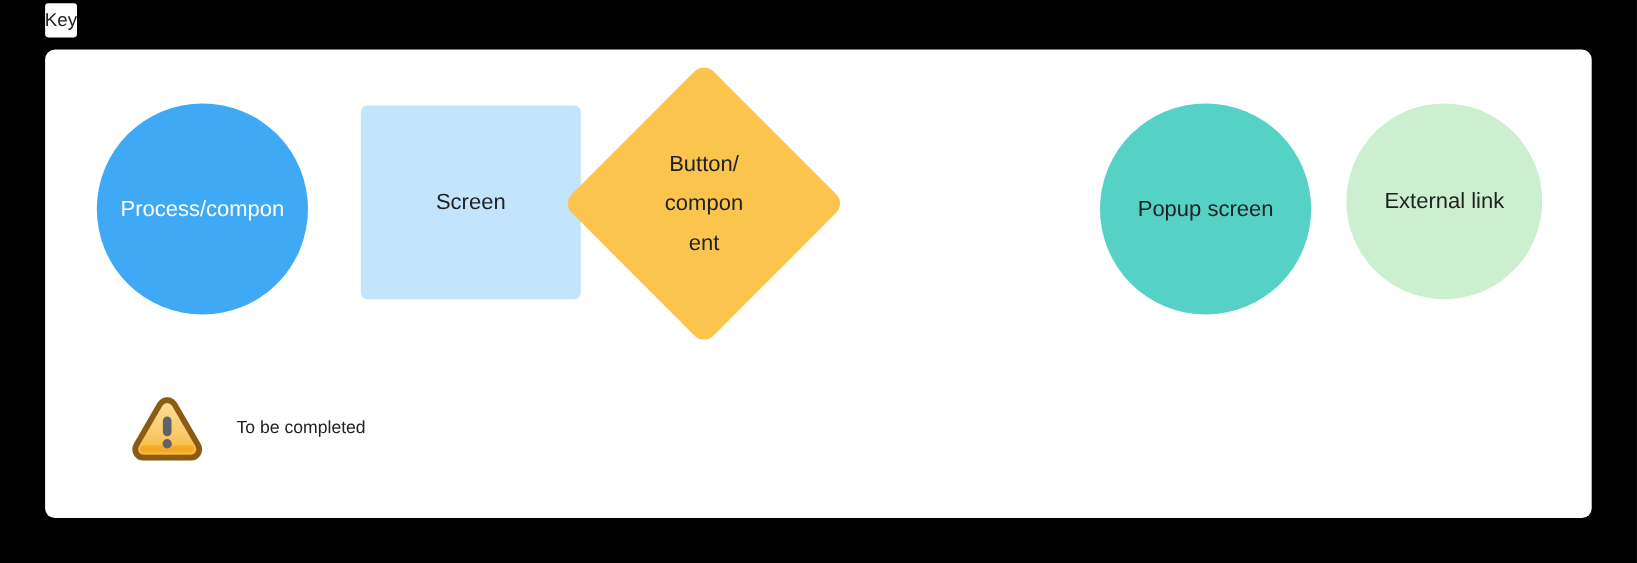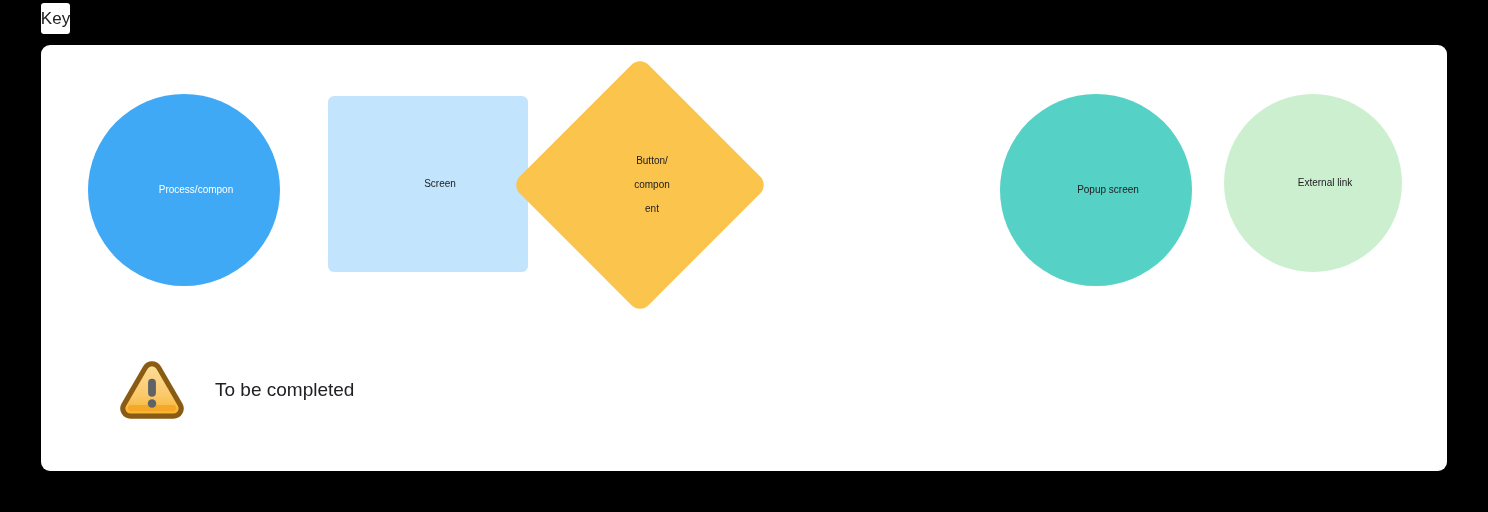--- a/index.html
+++ b/index.html
@@ -59,30 +59,30 @@
 
   .shape {
     position: absolute;
     left: 0;
     top: 0;
     box-sizing: border-box;
   }
 
   .shape-label {
     position: absolute;
-    left: 12px;
+    left: 0;
     top: 0;
     width: 100%;
     height: 100%;
     display: flex;
     align-items: center;
     justify-content: center;
     text-align: center;
-    font-size: 10px;
-    line-height: 24px;
+    font-size: 20px;
+    line-height: 36px;
     color: #202124;
     pointer-events: none;
     white-space: pre-line;
   }
 
   .shape-circle { border-radius: 50%; }
   .shape-rect   { border-radius: 6px; }
   .shape-diamond {
     transform: rotate(45deg);
     border-radius: 12px;
@@ -119,21 +119,21 @@
     align-items: center;
   }
   #warning-icon {
     width: 66px;
     height: 66px;
     flex: 0 0 66px;
     display: block;
   }
   #note-text {
     margin-left: 30px;
-    font-size: 19px;
+    font-size: 16px;
     color: #202124;
     white-space: nowrap;
   }
 </style>
 </head>
 <body>
 
 <div id="key-tab">
   <span>Key</span>
 </div>

